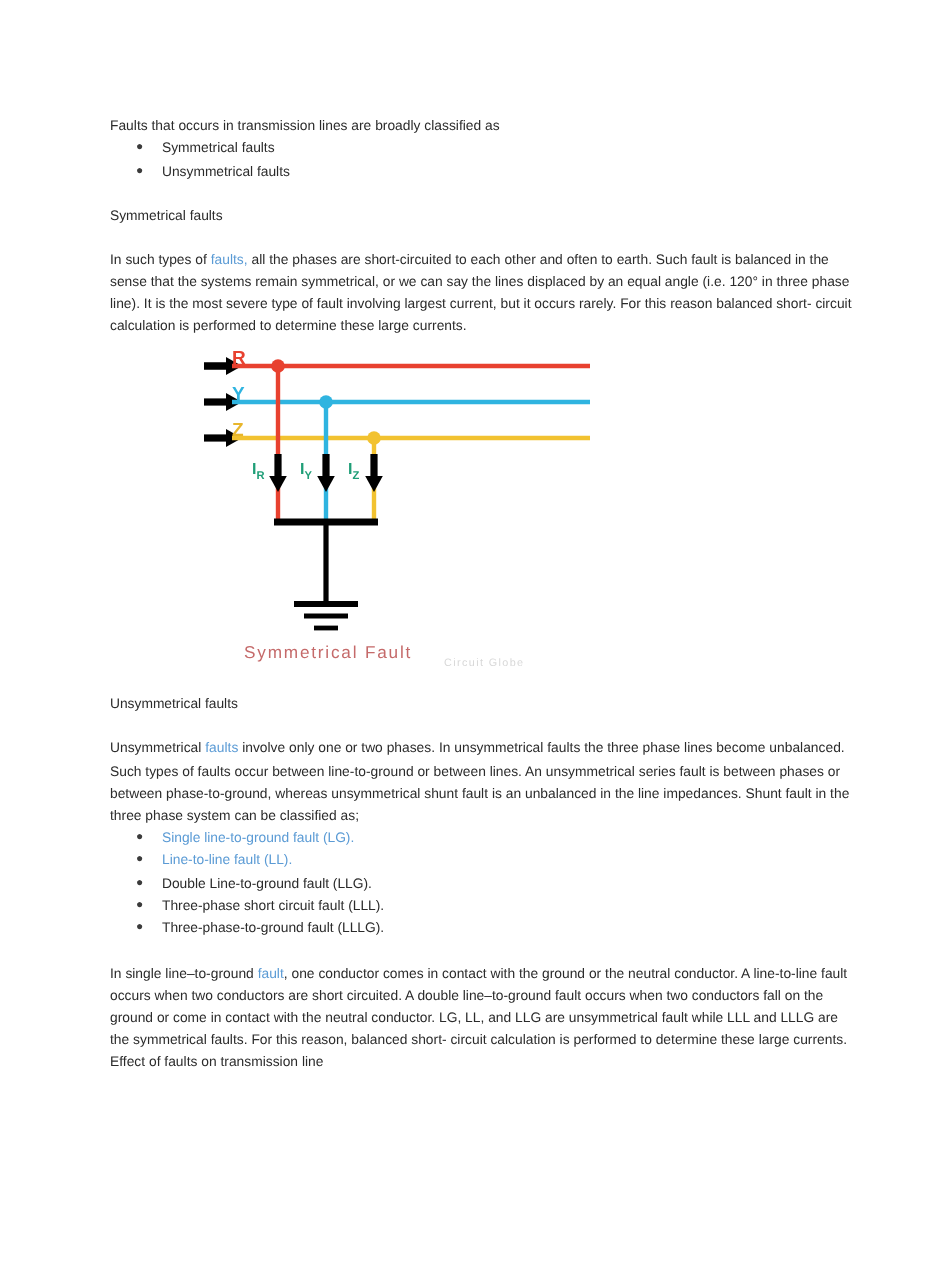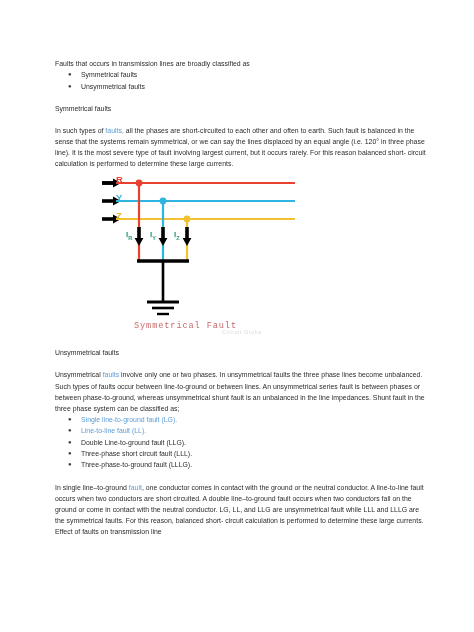--- a/index.html
+++ b/index.html
@@ -68,26 +68,26 @@
   }
   .fig-inner {
     position: absolute;
     left: 0;
     top: 0;
     width: 474px;
     height: 178px;
   }
   .caption {
     position: absolute;
-    left: 134px;
+    left: 122px;
     top: 152px;
     font-size: 8.6px;
     color: #c56a6a;
     letter-spacing: 0.9px;
-    font-family: Liberation Mono, monospace;
+    font-family: Liberation Sans, sans-serif;
   }
   .watermark {
     position: absolute;
     left: 222px;
     top: 160px;
     font-size: 5.4px;
     color: #d8d8d8;
     letter-spacing: 0.7px;
   }
   .phase-label {

